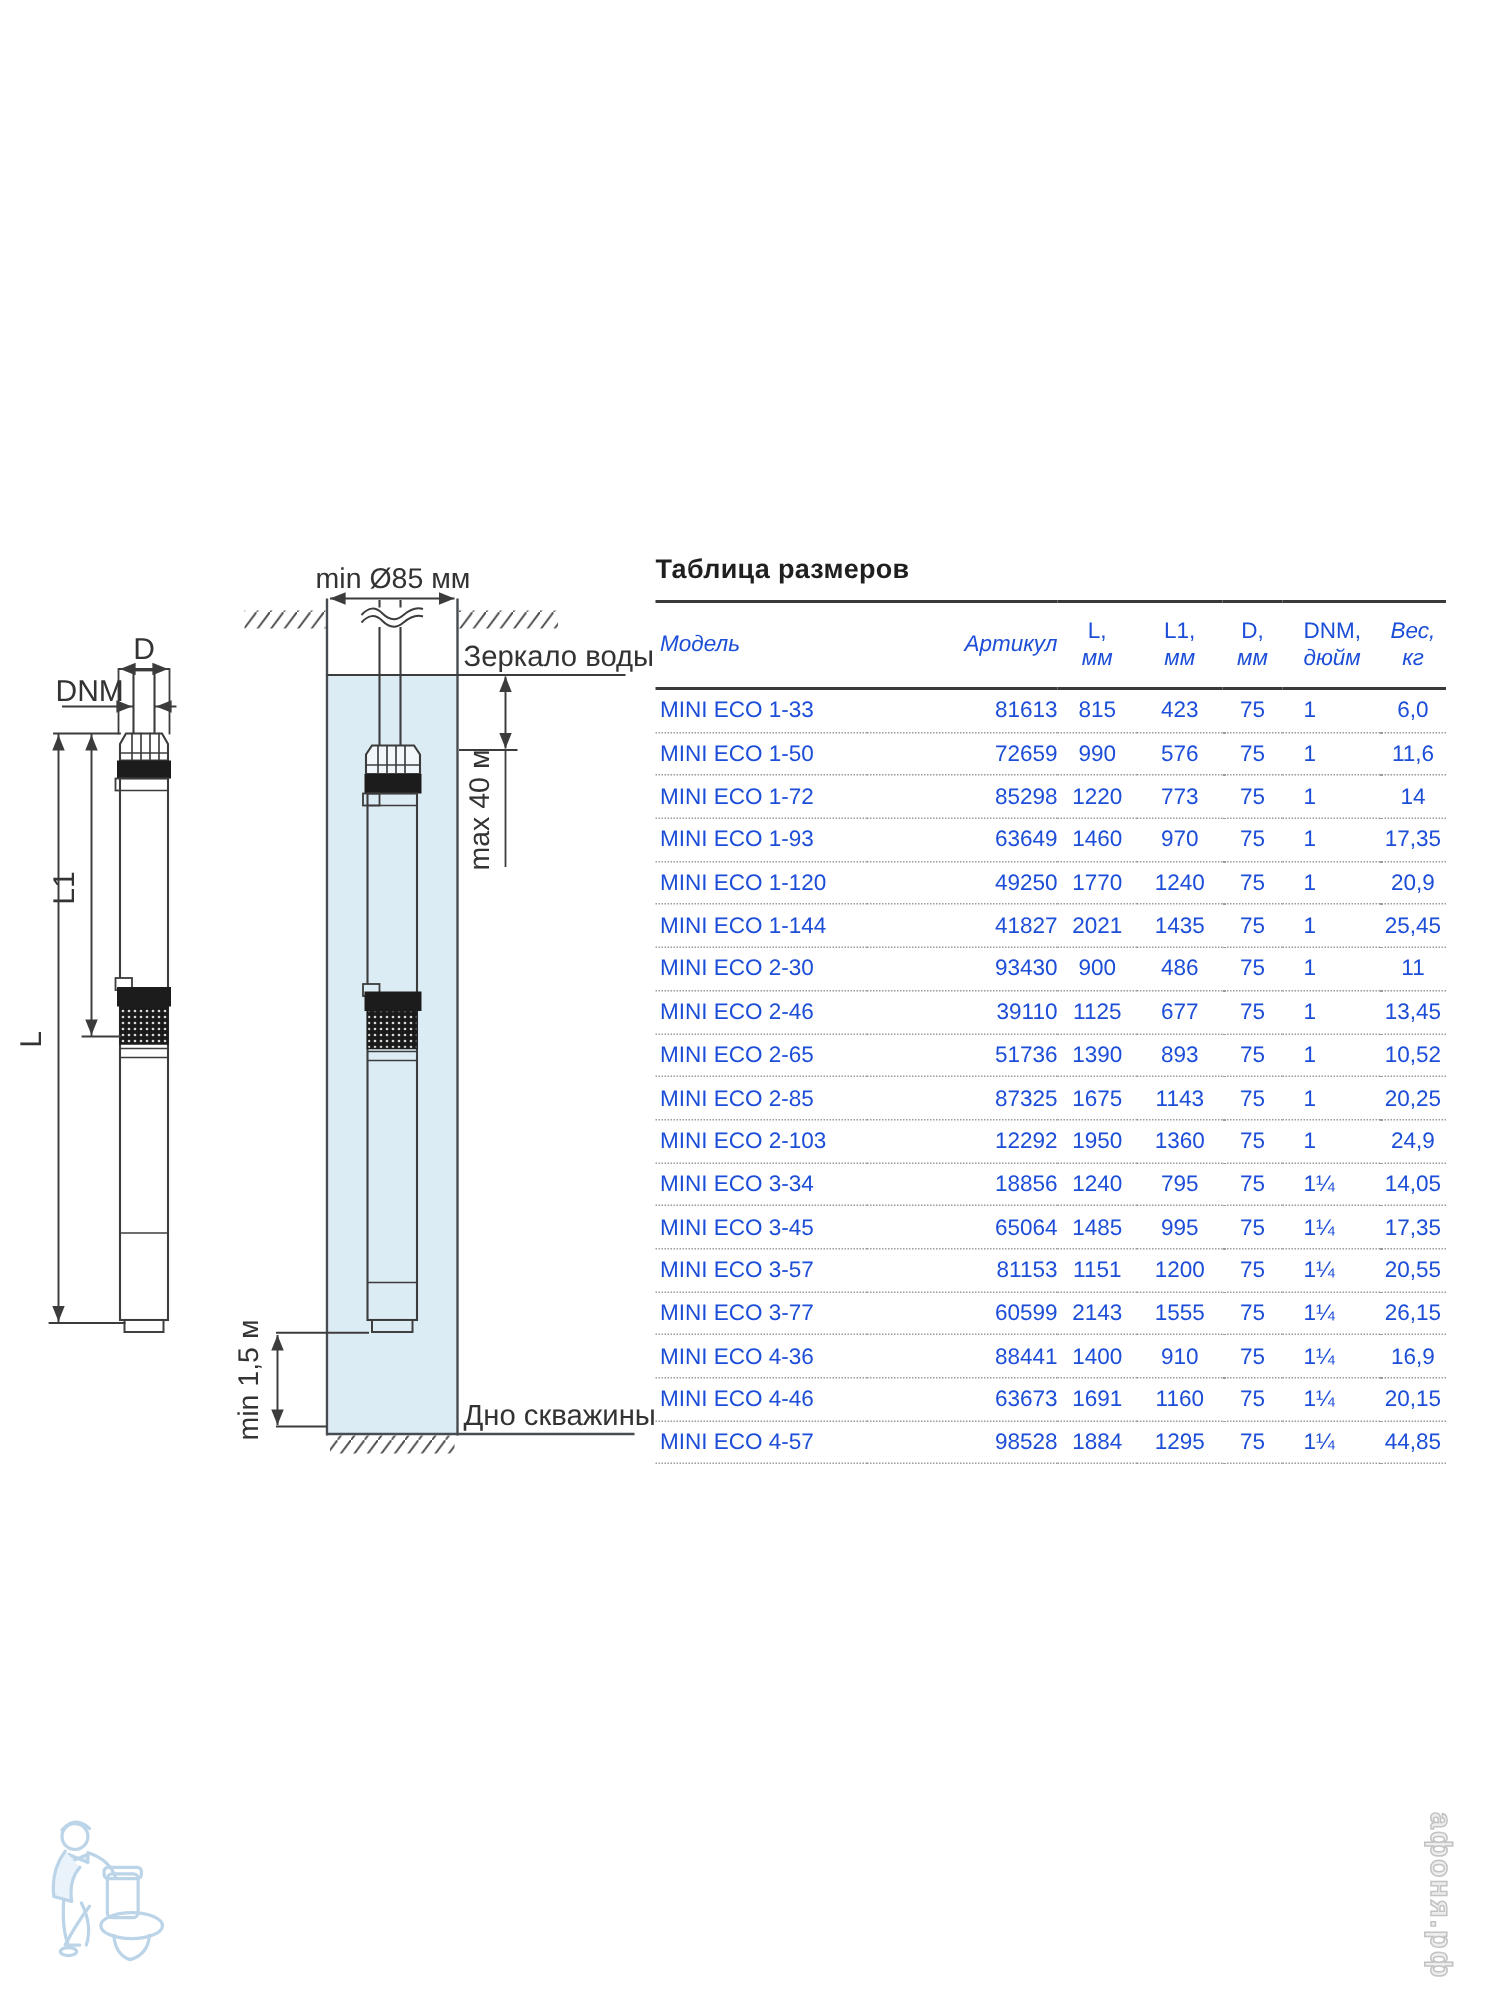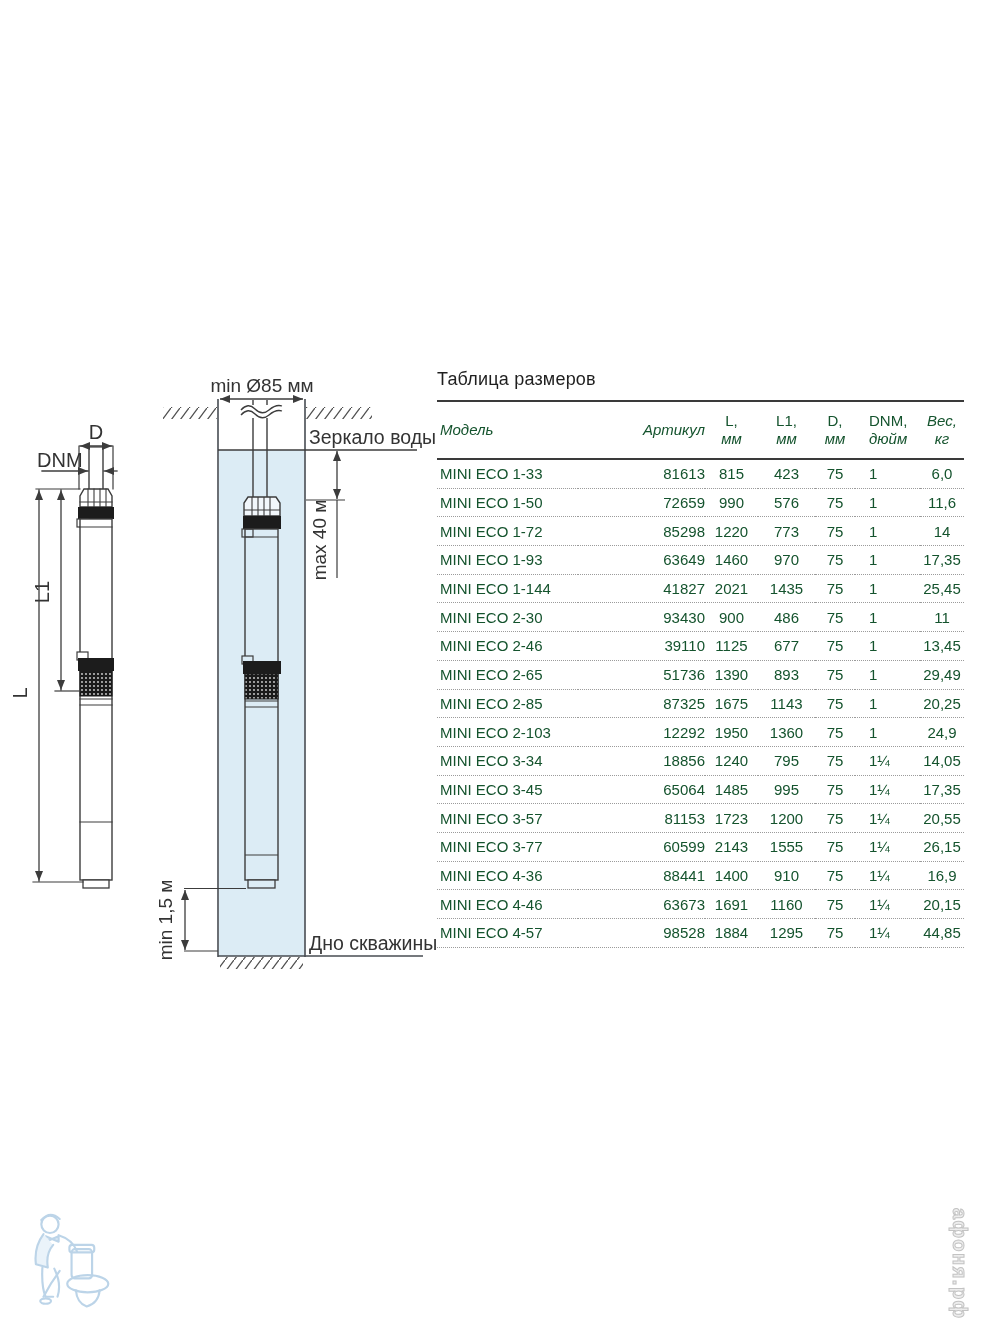--- a/index.html
+++ b/index.html
@@ -5,22 +5,22 @@
   html,body{margin:0;padding:0;background:#fff;}
   .canvas{
     position:relative;width:1000px;height:1333px;background:#ffffff;overflow:hidden;
     font-family:"Liberation Sans",sans-serif;color:#2e2e2e;
   }
   svg{font-family:"Liberation Sans",sans-serif;}
   svg text{fill:#333;}
 
   
   .table-wrap{position:absolute;left:437px;top:369px;width:527px;}
-  .tbl-title{margin:0 0 10px 0;font-size:18px;font-weight:normal;color:#1f1f1f;letter-spacing:.2px;}
-  table.tbl{border-collapse:collapse;table-layout:fixed;width:527px;font-size:15px;color:#14532d;}
+  .tbl-title{margin:0 0 10px 0;font-size:18px;font-weight:bold;color:#1f1f1f;letter-spacing:.2px;}
+  table.tbl{border-collapse:collapse;table-layout:fixed;width:527px;font-size:15px;color:#1d4ed8;}
   table.tbl thead th{
     border-top:2px solid #3a3a3a;border-bottom:2px solid #3a3a3a;
     font-weight:normal;vertical-align:middle;height:56px;padding:0;line-height:1.22;
   }
   .h-main{display:block;}
   .h-unit{display:block;font-style:italic;}
   .h-unit:empty{display:none;}
   th.it .h-main{font-style:italic;}
   table.tbl td{height:27.7px;padding:0;border-bottom:1px dotted #9b9b9b;white-space:nowrap;}
   .c0{text-align:left;padding-left:3px !important;}
@@ -239,20 +239,29 @@
           <tr>
             <td class="c0">MINI ECO 1-93</td>
             <td class="c1">63649</td>
             <td class="c2">1460</td>
             <td class="c3">970</td>
             <td class="c4">75</td>
             <td class="c5">1</td>
             <td class="c6">17,35</td>
           </tr>
           <tr>
+            <td class="c0">MINI ECO 1-120</td>
+            <td class="c1">49250</td>
+            <td class="c2">1770</td>
+            <td class="c3">1240</td>
+            <td class="c4">75</td>
+            <td class="c5">1</td>
+            <td class="c6">20,9</td>
+          </tr>
+          <tr>
             <td class="c0">MINI ECO 1-144</td>
             <td class="c1">41827</td>
             <td class="c2">2021</td>
             <td class="c3">1435</td>
             <td class="c4">75</td>
             <td class="c5">1</td>
             <td class="c6">25,45</td>
           </tr>
           <tr>
             <td class="c0">MINI ECO 2-30</td>
@@ -272,21 +281,21 @@
             <td class="c5">1</td>
             <td class="c6">13,45</td>
           </tr>
           <tr>
             <td class="c0">MINI ECO 2-65</td>
             <td class="c1">51736</td>
             <td class="c2">1390</td>
             <td class="c3">893</td>
             <td class="c4">75</td>
             <td class="c5">1</td>
-            <td class="c6">29,49</td>
+            <td class="c6">10,52</td>
           </tr>
           <tr>
             <td class="c0">MINI ECO 2-85</td>
             <td class="c1">87325</td>
             <td class="c2">1675</td>
             <td class="c3">1143</td>
             <td class="c4">75</td>
             <td class="c5">1</td>
             <td class="c6">20,25</td>
           </tr>
@@ -313,21 +322,21 @@
             <td class="c1">65064</td>
             <td class="c2">1485</td>
             <td class="c3">995</td>
             <td class="c4">75</td>
             <td class="c5">1¼</td>
             <td class="c6">17,35</td>
           </tr>
           <tr>
             <td class="c0">MINI ECO 3-57</td>
             <td class="c1">81153</td>
-            <td class="c2">1723</td>
+            <td class="c2">1151</td>
             <td class="c3">1200</td>
             <td class="c4">75</td>
             <td class="c5">1¼</td>
             <td class="c6">20,55</td>
           </tr>
           <tr>
             <td class="c0">MINI ECO 3-77</td>
             <td class="c1">60599</td>
             <td class="c2">2143</td>
             <td class="c3">1555</td>

